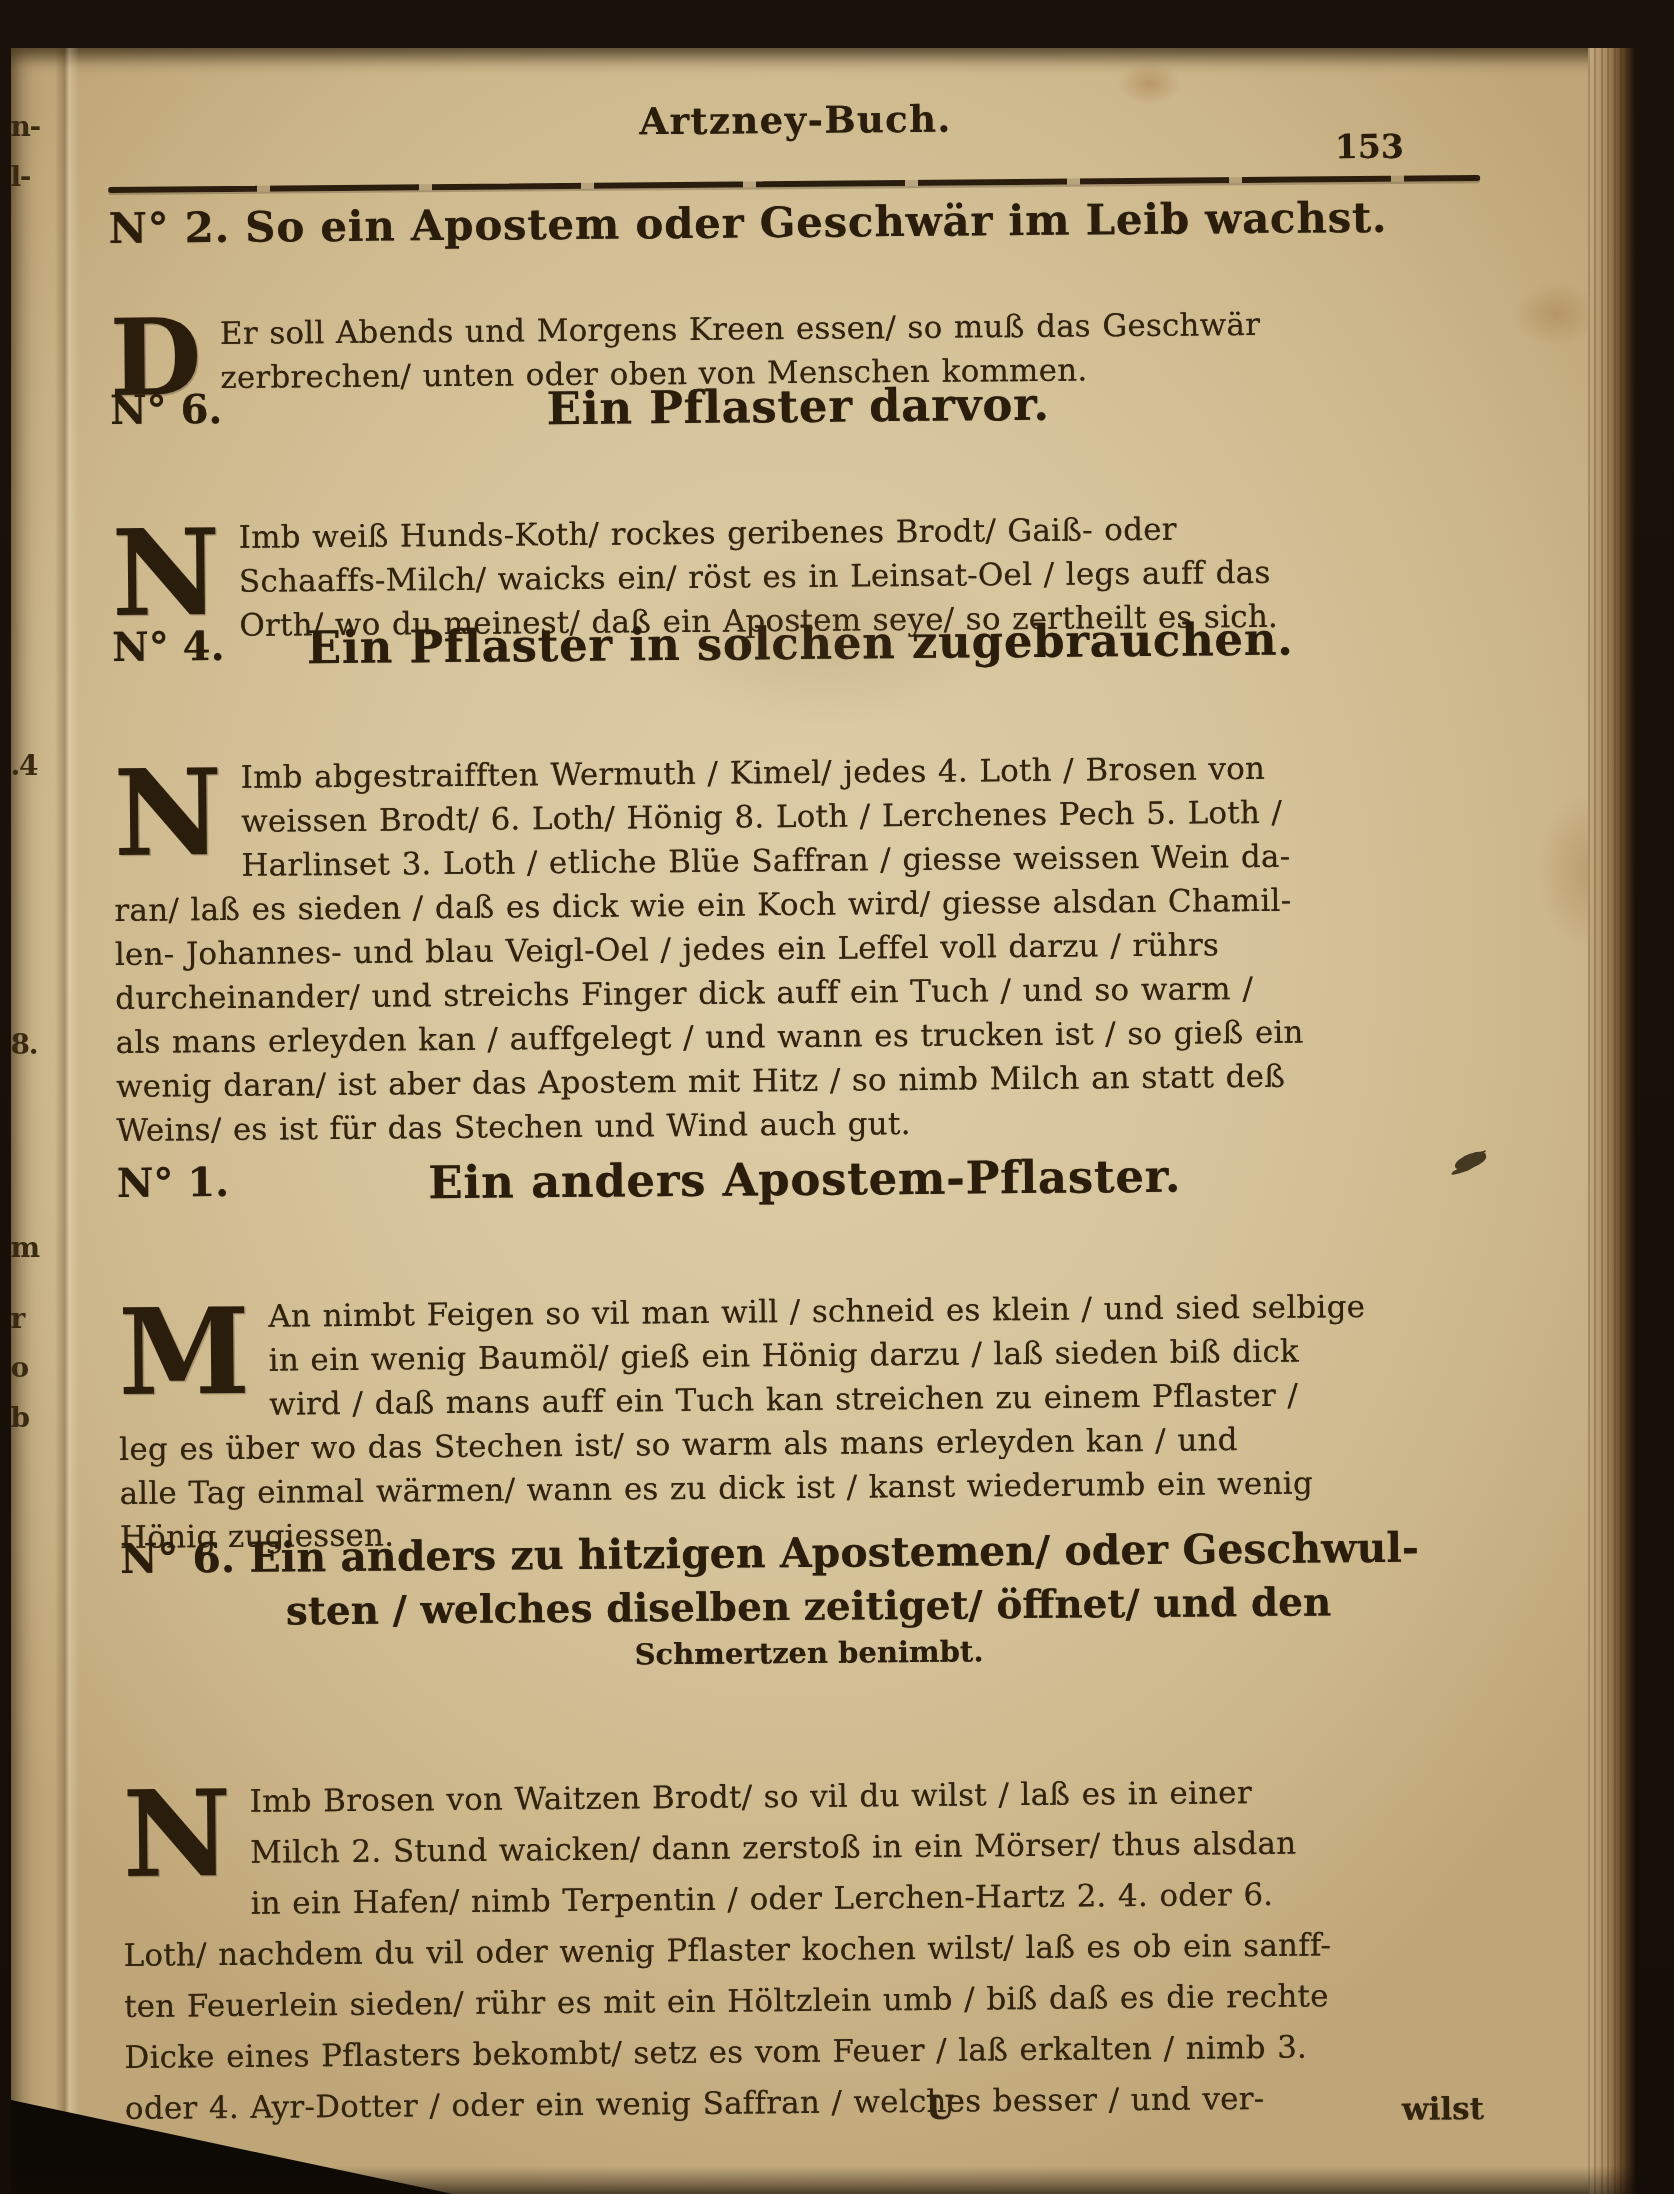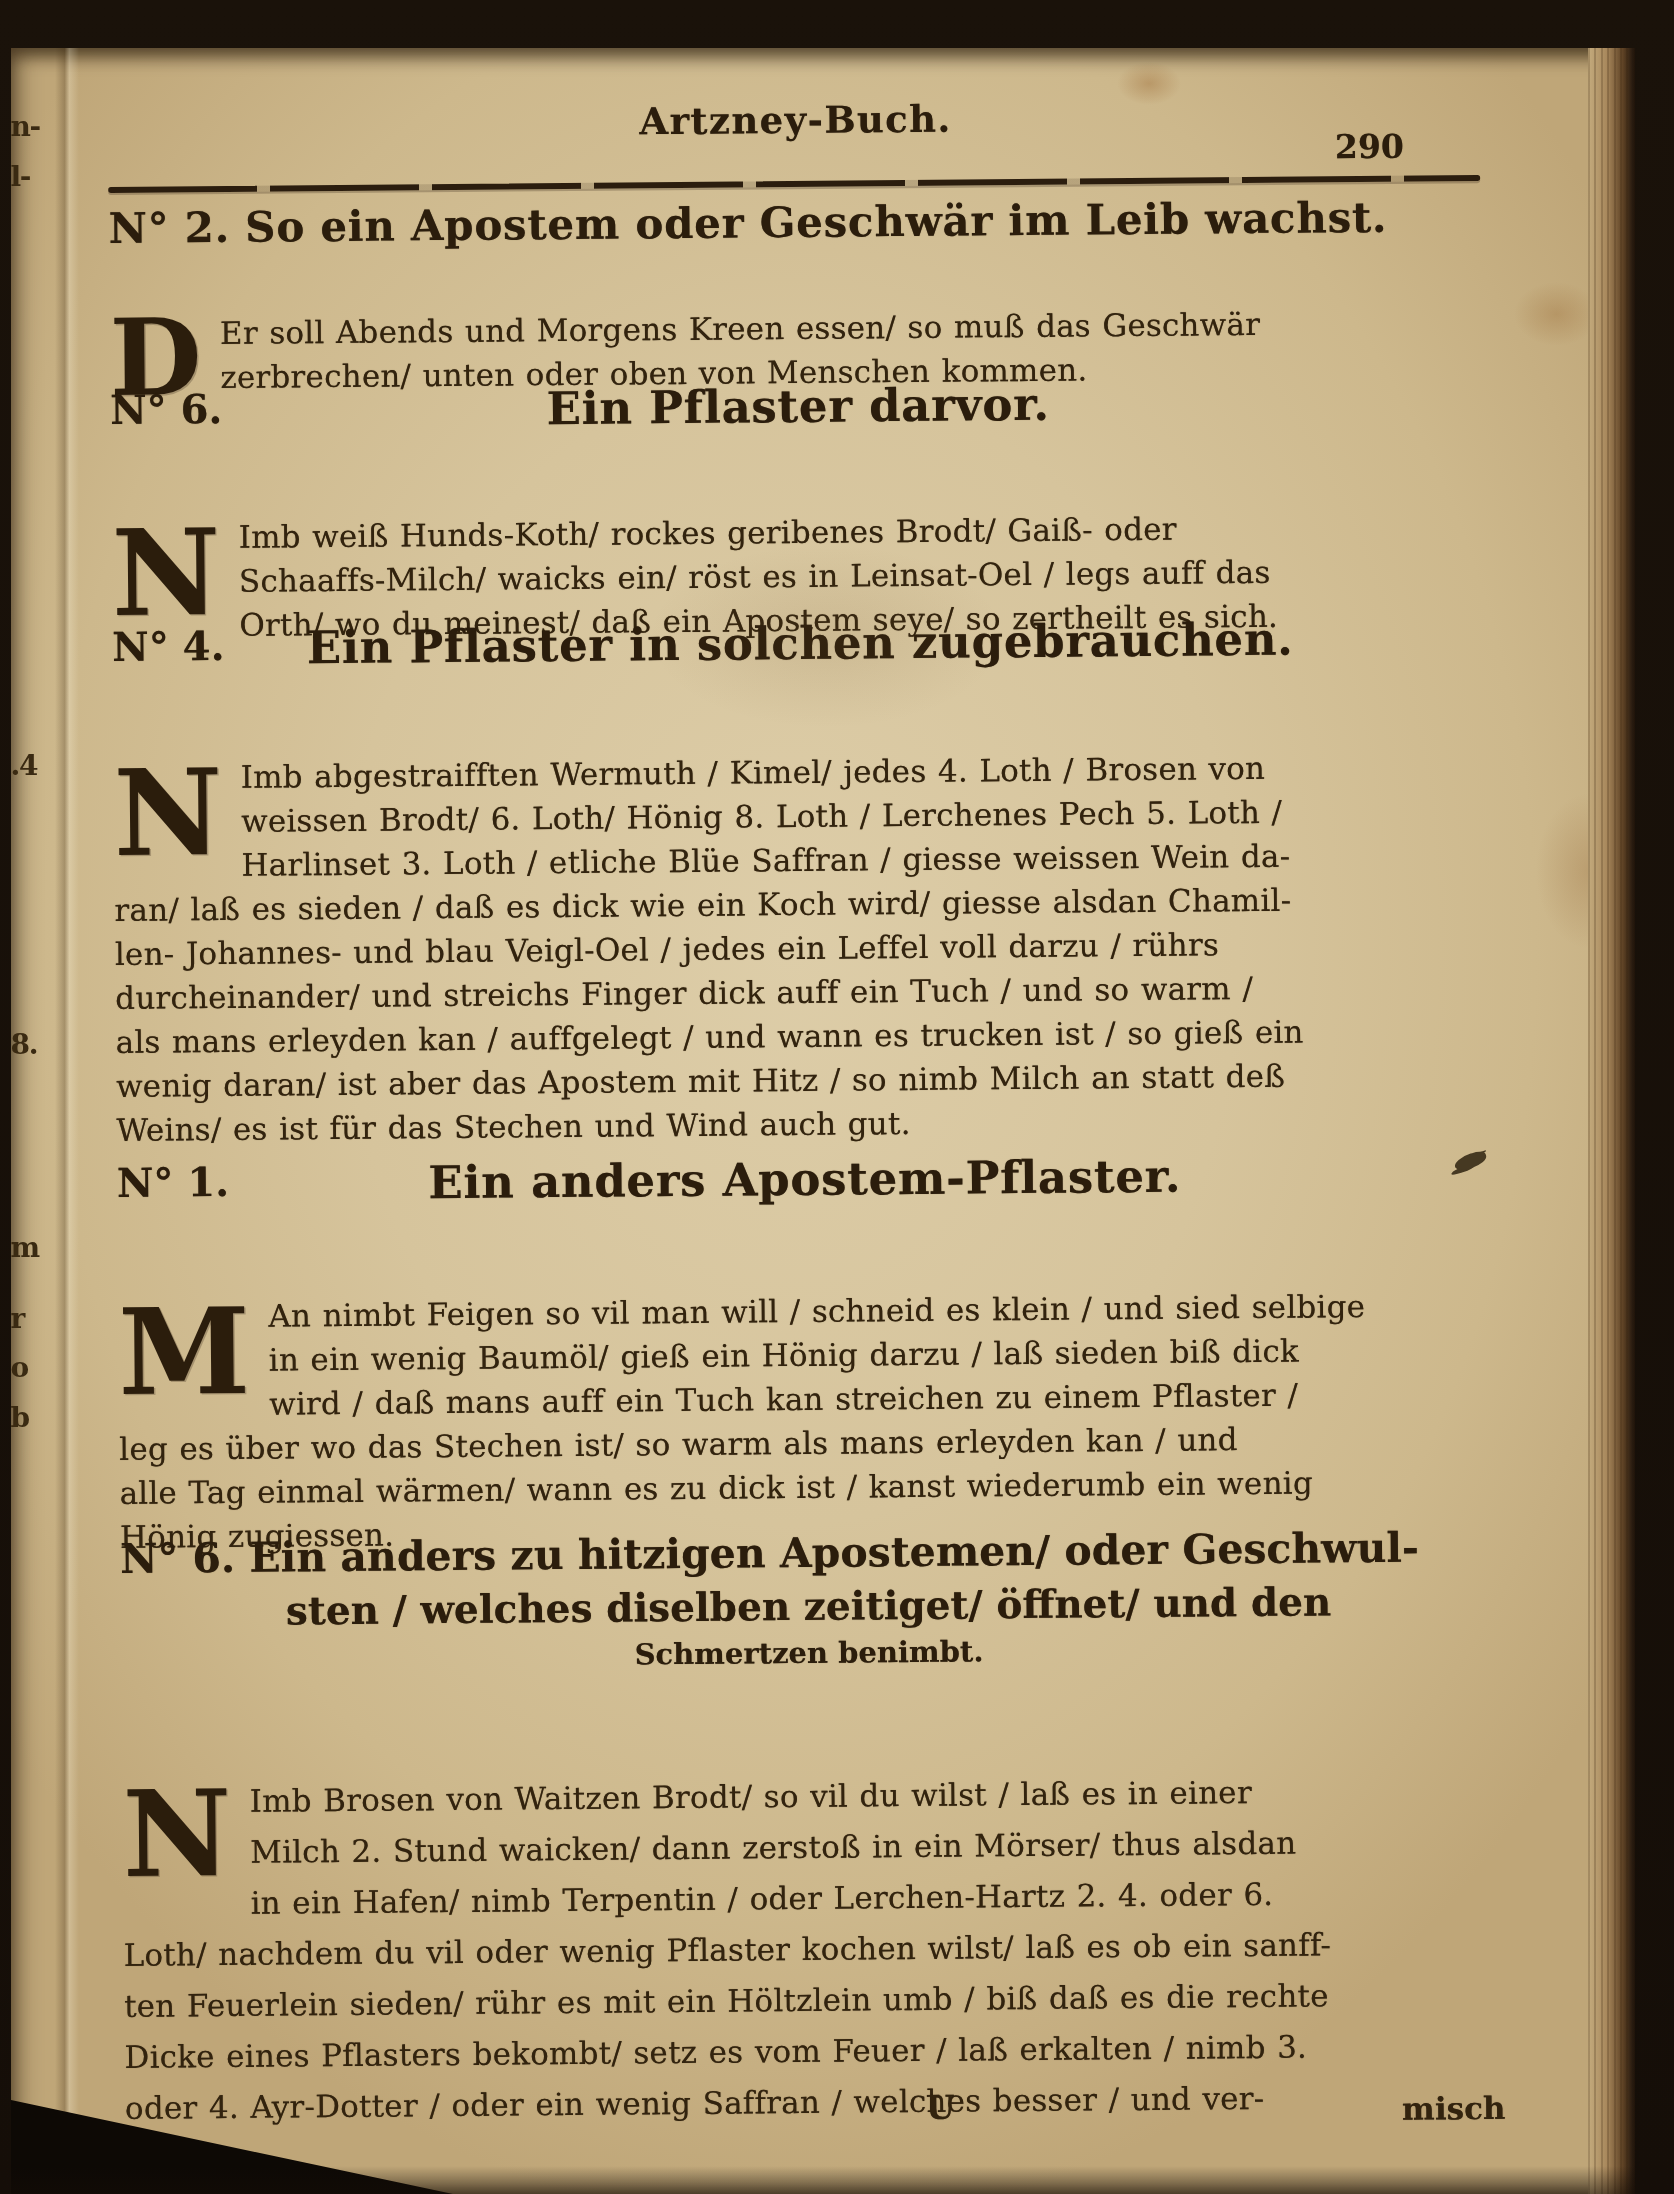--- a/index.html
+++ b/index.html
@@ -77,21 +77,21 @@
     <span class="frag">l-</span>
     <span class="frag">.4</span>
     <span class="frag">8.</span>
     <span class="frag">m</span>
     <span class="frag">r</span>
     <span class="frag">o</span>
     <span class="frag">b</span>
 
     <div class="content">
       <div class="running-head ink">Artzney-Buch.</div>
-      <div class="page-num ink">290</div>
+      <div class="page-num ink">153</div>
       <div class="rule"></div>
 
       <div class="head h-inline ink" style="top:150px;">
         <span class="num">N° 2.</span>
         <span class="ttl">So ein Apostem oder Geschwär im Leib wachst.</span>
       </div>
       <div class="para p2 ink" style="top:214px;">
         <span class="dc">D</span><span>Er soll Abends und Morgens Kreen essen/  so muß das Geschwär
 zerbrechen/ unten oder oben von Menschen kommen.</span>
       </div>
@@ -145,21 +145,21 @@
         <span class="dc">N</span><span>Imb Brosen von Waitzen Brodt/ so vil du wilst / laß es in einer
 Milch 2. Stund waicken/ dann zerstoß in ein Mörser/ thus alsdan
 in ein Hafen/ nimb Terpentin / oder Lerchen-Hartz 2. 4. oder 6.
 Loth/ nachdem du vil oder wenig Pflaster kochen wilst/ laß es ob ein sanff-
 ten Feuerlein sieden/ rühr es mit ein Höltzlein umb / biß daß es die rechte
 Dicke eines Pflasters bekombt/ setz es vom Feuer / laß erkalten / nimb 3.
 oder 4. Ayr-Dotter / oder ein wenig Saffran / welches besser / und ver-</span>
       </div>
 
       <div class="footer-sig ink">U</div>
-      <div class="footer-catch ink">misch</div>
+      <div class="footer-catch ink">wilst</div>
     </div>
 
     <div class="stain s1"></div>
     <div class="stain s2"></div>
     <div class="stain s3"></div>
     <div class="stain s4"></div>
     <div class="smudge"></div>
 
     <div class="page-edge"></div>
     <div class="corner-dark"></div>

